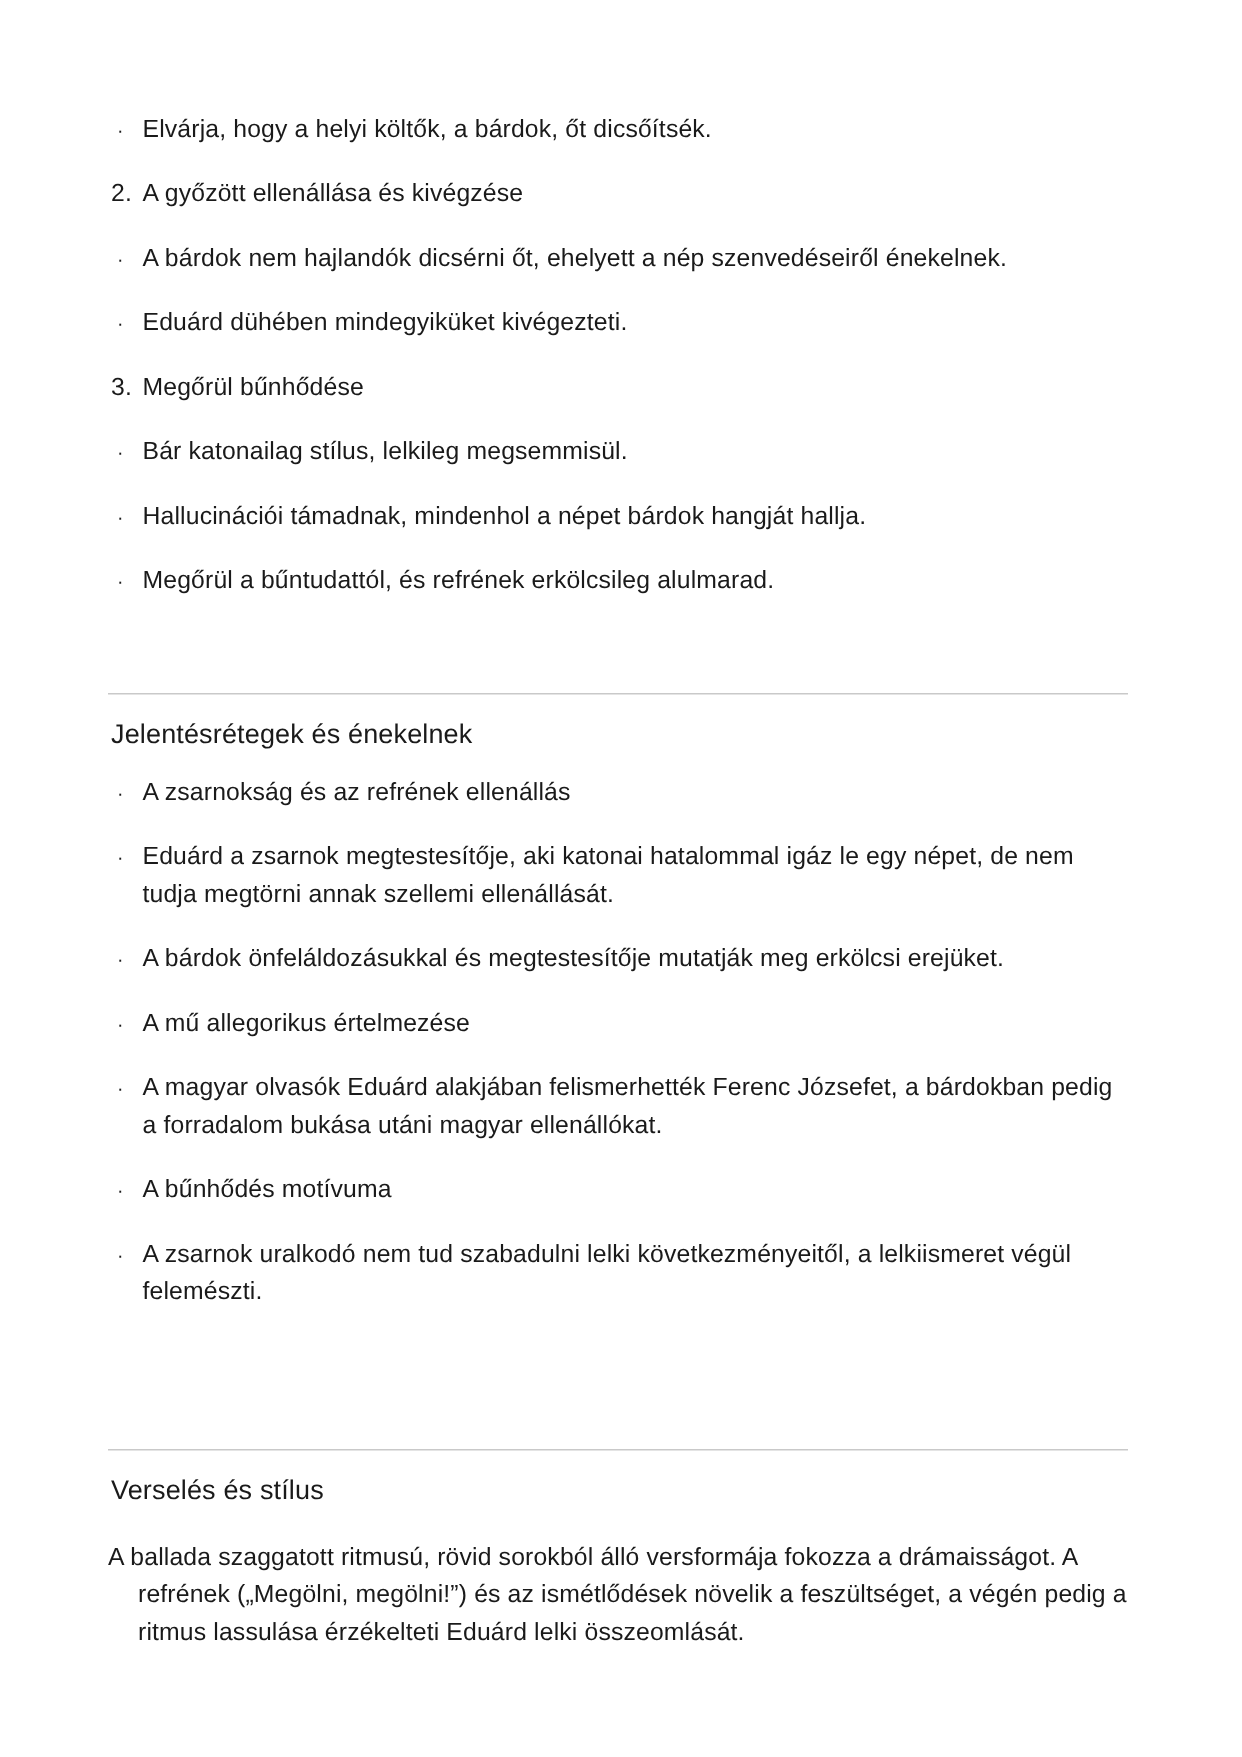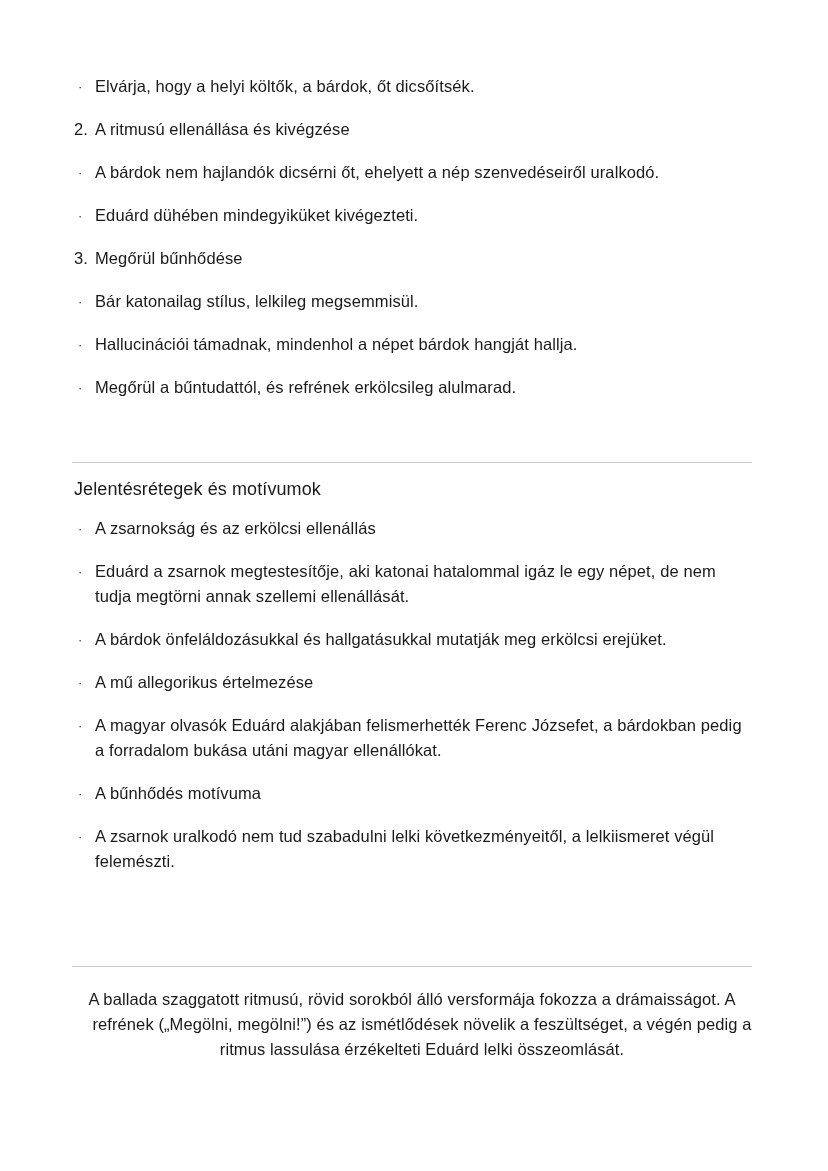--- a/index.html
+++ b/index.html
@@ -87,21 +87,20 @@
   }
 
   
   .para {
     font-size: 16.5px;
     line-height: 25px;
     margin: 0;
     padding-left: 20px;
     text-indent: -20px;
     letter-spacing: 0.1px;
-    text-align: center;
   }
 
   
   .gap-before-sec1 { height: 62px; }
   .gap-after-title1 { height: 14px; }
   .gap-before-sec2 { height: 92px; }
   .gap-after-title2 { height: 20px; }
 </style>
 </head>
 <body>
@@ -109,25 +108,25 @@
 <div class="page">
   <div class="content">
 
     <ul class="list">
       <li class="item bullet">
         <span class="marker">·</span>
         <span class="txt">Elvárja, hogy a helyi költők, a bárdok, őt dicsőítsék.</span>
       </li>
       <li class="item numbered">
         <span class="marker">2.</span>
-        <span class="txt">A ritmusú ellenállása és kivégzése</span>
+        <span class="txt">A győzött ellenállása és kivégzése</span>
       </li>
       <li class="item bullet">
         <span class="marker">·</span>
-        <span class="txt">A bárdok nem hajlandók dicsérni őt, ehelyett a nép szenvedéseiről uralkodó.</span>
+        <span class="txt">A bárdok nem hajlandók dicsérni őt, ehelyett a nép szenvedéseiről énekelnek.</span>
       </li>
       <li class="item bullet">
         <span class="marker">·</span>
         <span class="txt">Eduárd dühében mindegyiküket kivégezteti.</span>
       </li>
       <li class="item numbered">
         <span class="marker">3.</span>
         <span class="txt">Megőrül bűnhődése</span>
       </li>
       <li class="item bullet">
@@ -141,35 +140,35 @@
       <li class="item bullet">
         <span class="marker">·</span>
         <span class="txt">Megőrül a bűntudattól, és refrének erkölcsileg alulmarad.</span>
       </li>
     </ul>
 
     <div class="gap-before-sec1"></div>
 
     <div class="section">
       <hr class="rule">
-      <h2 class="section-title">Jelentésrétegek és motívumok</h2>
+      <h2 class="section-title">Jelentésrétegek és énekelnek</h2>
       <div class="gap-after-title1"></div>
 
       <ul class="list">
         <li class="item bullet">
           <span class="marker">·</span>
-          <span class="txt">A zsarnokság és az erkölcsi ellenállás</span>
+          <span class="txt">A zsarnokság és az refrének ellenállás</span>
         </li>
         <li class="item bullet">
           <span class="marker">·</span>
           <span class="txt">Eduárd a zsarnok megtestesítője, aki katonai hatalommal igáz le egy népet, de nem tudja megtörni annak szellemi ellenállását.</span>
         </li>
         <li class="item bullet">
           <span class="marker">·</span>
-          <span class="txt">A bárdok önfeláldozásukkal és hallgatásukkal mutatják meg erkölcsi erejüket.</span>
+          <span class="txt">A bárdok önfeláldozásukkal és megtestesítője mutatják meg erkölcsi erejüket.</span>
         </li>
         <li class="item bullet">
           <span class="marker">·</span>
           <span class="txt">A mű allegorikus értelmezése</span>
         </li>
         <li class="item bullet">
           <span class="marker">·</span>
           <span class="txt">A magyar olvasók Eduárd alakjában felismerhették Ferenc Józsefet, a bárdokban pedig a forradalom bukása utáni magyar ellenállókat.</span>
         </li>
         <li class="item bullet">
@@ -180,18 +179,19 @@
           <span class="marker">·</span>
           <span class="txt">A zsarnok uralkodó nem tud szabadulni lelki következményeitől, a lelkiismeret végül felemészti.</span>
         </li>
       </ul>
     </div>
 
     <div class="gap-before-sec2"></div>
 
     <div class="section">
       <hr class="rule">
+      <h2 class="section-title">Verselés és stílus</h2>
       <div class="gap-after-title2"></div>
       <p class="para">A ballada szaggatott ritmusú, rövid sorokból álló versformája fokozza a drámaisságot. A refrének („Megölni, megölni!”) és az ismétlődések növelik a feszültséget, a végén pedig a ritmus lassulása érzékelteti Eduárd lelki összeomlását.</p>
     </div>
 
   </div>
 </div>
 
 </body></html>

